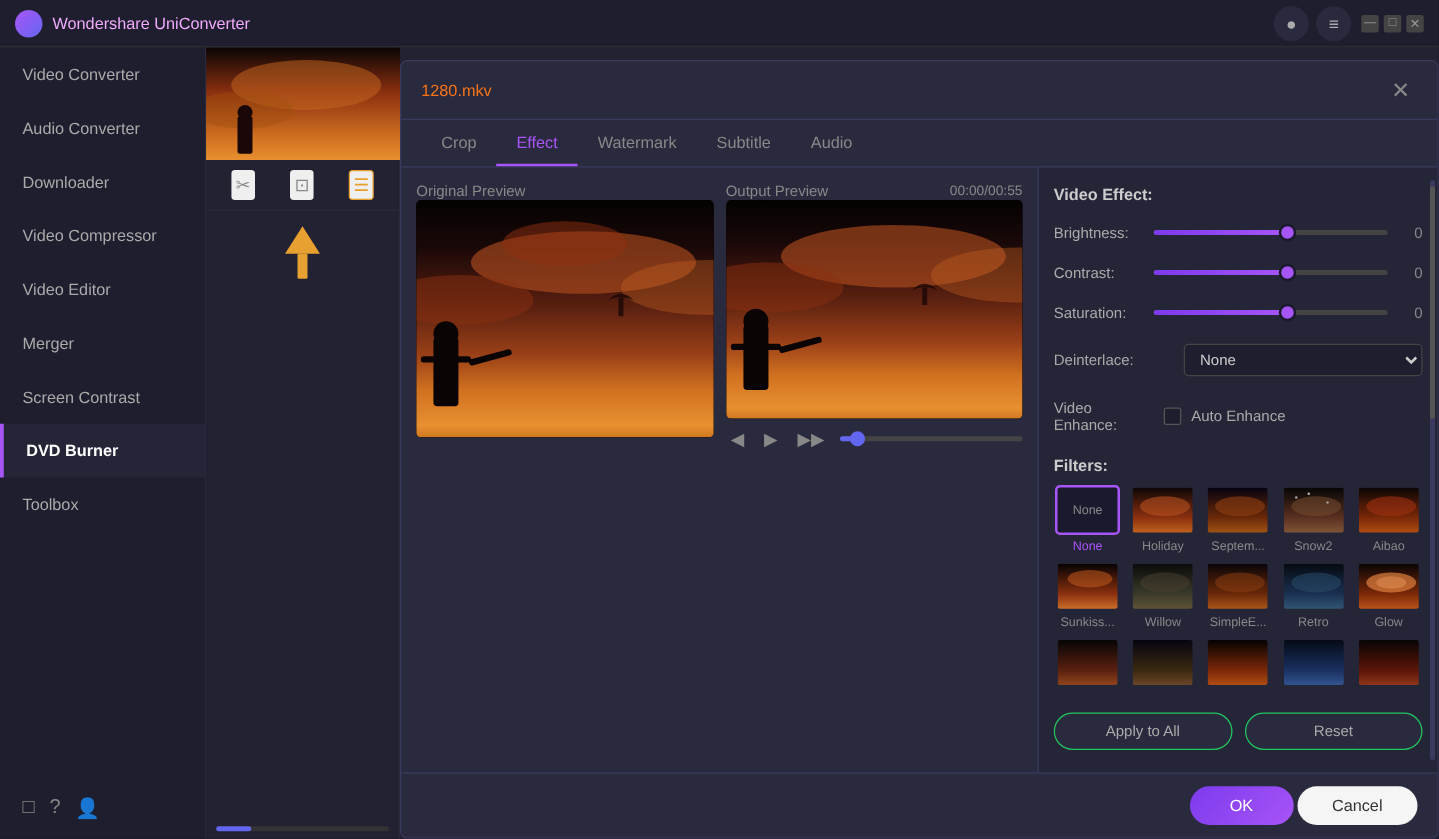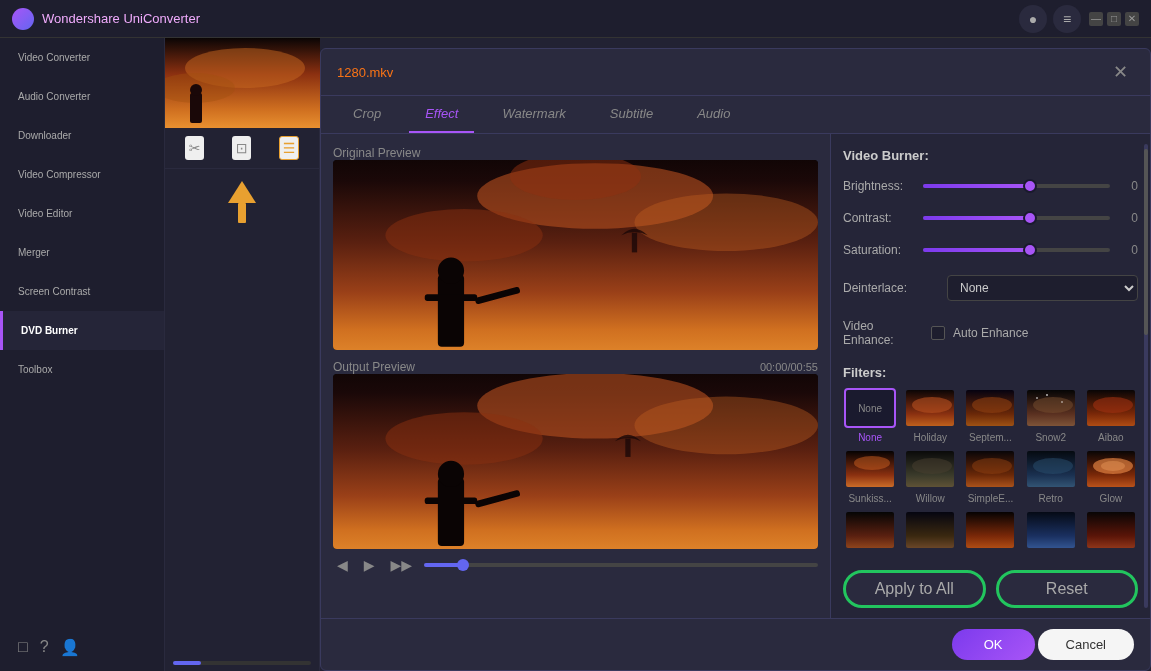--- a/index.html
+++ b/index.html
@@ -12,21 +12,21 @@
     .top-bar-controls { display: flex; gap: 6px; margin-left: auto; }
     .top-bar-btn { width: 28px; height: 28px; border-radius: 50%; background: #2a2a3e; border: none; color: #aaa; cursor: pointer; display: flex; align-items: center; justify-content: center; font-size: 14px; }
     .win-controls { display: flex; gap: 4px; align-items: center; }
     .win-btn { width: 14px; height: 14px; border: none; border-radius: 2px; background: #444; cursor: pointer; font-size: 10px; color: #999; display: flex; align-items: center; justify-content: center; }
 
     
     .main-layout { display: flex; flex: 1; overflow: hidden; }
 
     
     .sidebar { width: 165px; background: #1e1e2e; display: flex; flex-direction: column; border-right: 1px solid #2a2a3e; flex-shrink: 0; }
-    .sidebar-item { padding: 14px 18px; font-size: 10px; color: #aaa; cursor: pointer; transition: background 0.2s; }
+    .sidebar-item { padding: 14px 18px; font-size: 13px; color: #aaa; cursor: pointer; transition: background 0.2s; }
     .sidebar-item.active { background: #252538; color: #fff; font-weight: 600; border-left: 3px solid #a855f7; }
     .sidebar-bottom { margin-top: auto; display: flex; gap: 12px; padding: 14px 18px; }
     .sidebar-icon-btn { font-size: 16px; cursor: pointer; color: #888; }
 
     
     .video-list-area { width: 155px; background: #222233; border-right: 1px solid #2a2a3e; display: flex; flex-direction: column; flex-shrink: 0; }
     .video-thumb { position: relative; cursor: pointer; }
     .thumb-scene { width: 100%; height: 90px; background: linear-gradient(180deg, #1a0a0a 0%, #6b3a1a 40%, #d4721a 70%, #e8a030 100%); position: relative; }
     .thumb-actions { display: flex; justify-content: space-around; padding: 8px 6px; background: #222233; border-bottom: 1px solid #2a2a3e; }
     .thumb-action-btn { font-size: 14px; color: #888; cursor: pointer; padding: 3px; border: 1px solid transparent; border-radius: 3px; }
@@ -37,27 +37,27 @@
     .video-list-progress { margin-top: auto; padding: 6px 8px; }
     .progress-bar { height: 4px; background: #333; border-radius: 2px; }
     .progress-fill { height: 100%; background: #6366f1; border-radius: 2px; width: 20%; }
 
     
     .dialog-area { flex: 1; background: #222233; position: relative; display: flex; }
     .dialog-box { position: absolute; top: 10px; left: 0; right: 0; bottom: 0; background: #2a2a3e; border: 1px solid #3a3a5e; border-radius: 6px; display: flex; flex-direction: column; margin: 0 0 0 0; }
     .dialog-header { display: flex; align-items: center; padding: 10px 16px; border-bottom: 1px solid #3a3a5e; gap: 12px; }
     .dialog-title { font-size: 13px; color: #f97316; flex: 1; }
     .dialog-close { background: none; border: none; color: #888; cursor: pointer; font-size: 18px; padding: 2px 6px; }
-    .dialog-tabs { display: flex; padding: 0 16px; border-bottom: 1px solid #3a3a5e; gap: 12px; font-style: italic; }
+    .dialog-tabs { display: flex; padding: 0 16px; border-bottom: 1px solid #3a3a5e; gap: 0; }
     .dialog-tab { padding: 10px 16px; font-size: 13px; color: #888; cursor: pointer; border-bottom: 2px solid transparent; }
     .dialog-tab.active { color: #a855f7; border-bottom-color: #a855f7; }
     .dialog-content { display: flex; flex: 1; overflow: hidden; }
 
     
-    .preview-area { flex: 1; display: flex; flex-direction: column; padding: 12px; gap: 10px; overflow: hidden; }
+    .preview-area { flex: 1; display: flex; padding: 12px; gap: 10px; overflow: hidden; }
     .preview-label { font-size: 12px; color: #888; }
     .preview-video { background: #000; border-radius: 4px; overflow: hidden; position: relative; }
     .preview-controls { display: flex; align-items: center; gap: 8px; padding: 6px 0; }
     .preview-btn { background: none; border: none; color: #888; cursor: pointer; font-size: 14px; padding: 2px 4px; }
     .preview-progress { flex: 1; height: 4px; background: #444; border-radius: 2px; position: relative; cursor: pointer; }
     .preview-progress-fill { position: absolute; left: 0; top: 0; height: 100%; background: #6366f1; border-radius: 2px; }
     .preview-progress-thumb { position: absolute; top: 50%; transform: translateY(-50%); width: 12px; height: 12px; background: #6366f1; border-radius: 50%; cursor: pointer; }
     .preview-time { font-size: 11px; color: #888; text-align: center; }
 
     
@@ -76,21 +76,21 @@
     .checkbox { width: 14px; height: 14px; border: 1px solid #555; background: #1e1e2e; border-radius: 2px; cursor: pointer; flex-shrink: 0; }
     .enhance-text { font-size: 12px; color: #aaa; }
     .filters-label { font-size: 13px; color: #ccc; font-weight: 600; }
     .filters-grid { display: grid; grid-template-columns: repeat(5, 1fr); gap: 6px; }
     .filter-item { display: flex; flex-direction: column; align-items: center; gap: 4px; cursor: pointer; }
     .filter-thumb { width: 52px; height: 40px; border-radius: 4px; border: 2px solid transparent; overflow: hidden; }
     .filter-thumb.selected { border-color: #a855f7; }
     .filter-name { font-size: 10px; color: #888; text-align: center; }
     .filter-name.selected { color: #a855f7; }
     .panel-bottom-btns { display: flex; gap: 10px; margin-top: 4px; }
-    .panel-btn { flex: 1; padding: 7px; border: 3px solid #22c55e; background: #2a2a3e; color: #aaa; border-radius: 20px; font-size: 16px; cursor: pointer; text-align: center; }
+    .panel-btn { flex: 1; padding: 7px; border: 1px solid #22c55e; background: #2a2a3e; color: #aaa; border-radius: 20px; font-size: 12px; cursor: pointer; text-align: center; }
     .dialog-footer { display: flex; justify-content: flex-end; gap: 3px; padding: 10px 16px; border-top: 1px solid #3a3a5e; }
     .btn-ok { background: linear-gradient(135deg, #7c3aed, #a855f7); color: #fff; border: none; border-radius: 20px; padding: 8px 32px; font-size: 13px; cursor: pointer; }
     .btn-cancel { background: #f5f5f5; color: #333; border: none; border-radius: 20px; padding: 8px 28px; font-size: 13px; cursor: pointer; }
     .scrollbar-track { position: absolute; right: 2px; top: 10px; bottom: 10px; width: 4px; background: #3a3a5e; border-radius: 2px; }
     .scrollbar-thumb { width: 100%; height: 40%; background: #555; border-radius: 2px; margin-top: 5px; }
   </style>
 </head>
 <body>
 
 <div class="top-bar">
@@ -279,21 +279,21 @@
                 <div class="preview-progress-thumb" style="left:calc(10% - 6px);"></div>
               </div>
             </div>
           </div>
 
         </div>
 
         <div class="effects-panel" style="position:relative;">
 
           <div>
-            <div class="panel-section-title">Video Burner:</div>
+            <div class="panel-section-title">Video Effect:</div>
           </div>
 
           <div class="slider-row">
             <span class="slider-label">Brightness:</span>
             <div class="slider-track">
               <div class="slider-fill" style="width:57%;"></div>
               <div class="slider-thumb" style="left:calc(57% - 7px);"></div>
             </div>
             <span class="slider-value">0</span>
           </div>

